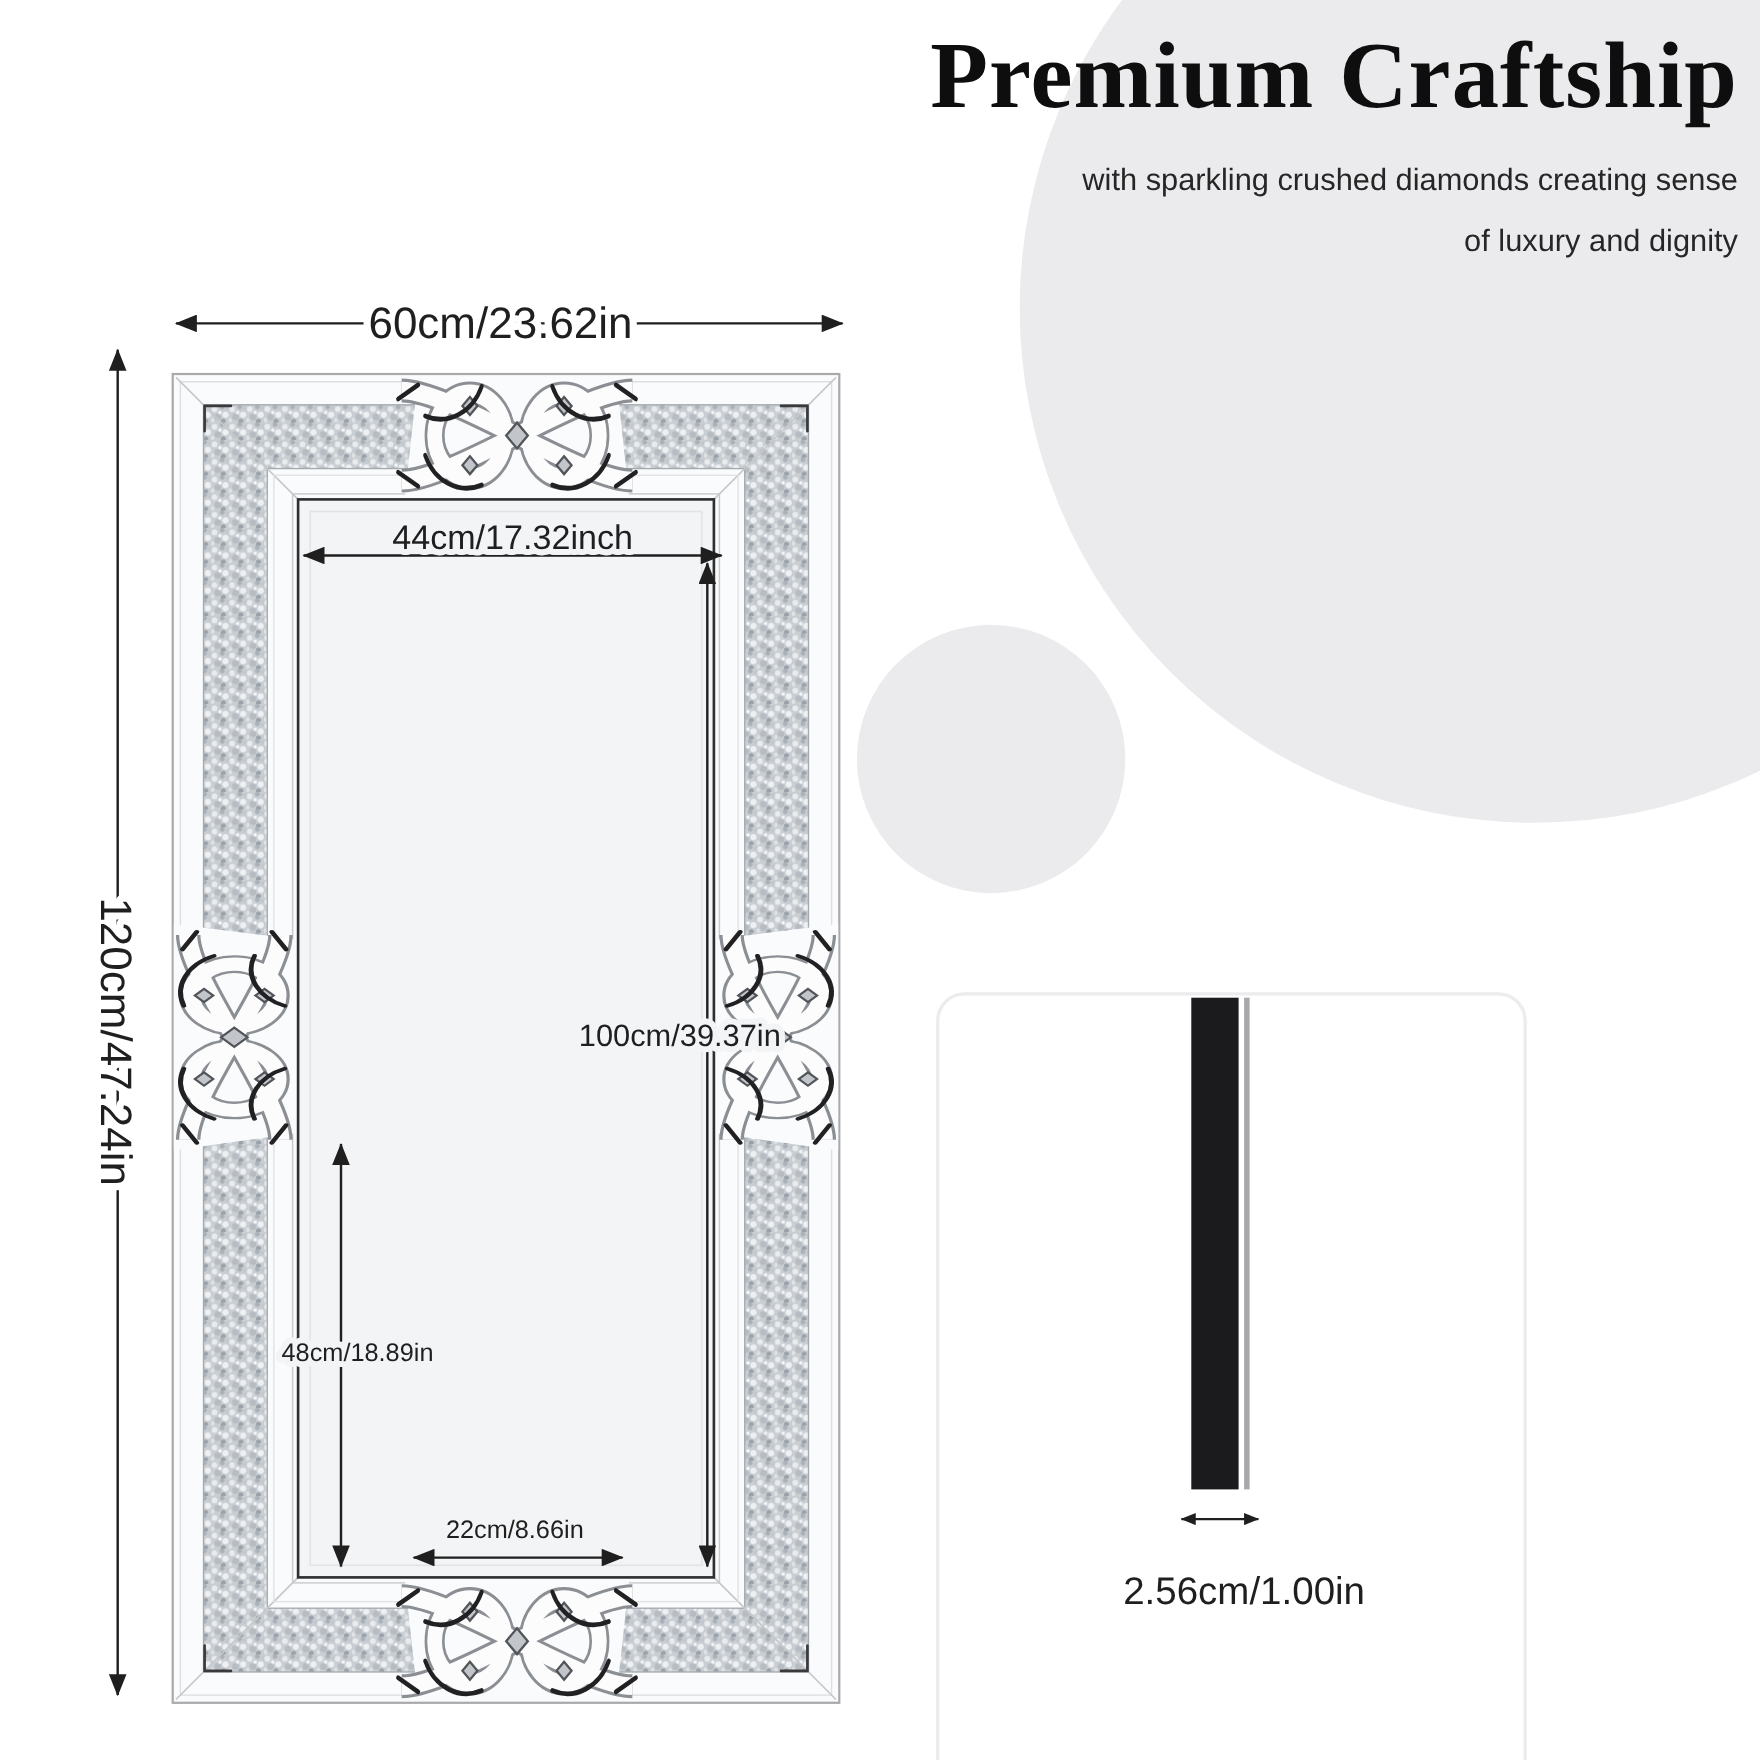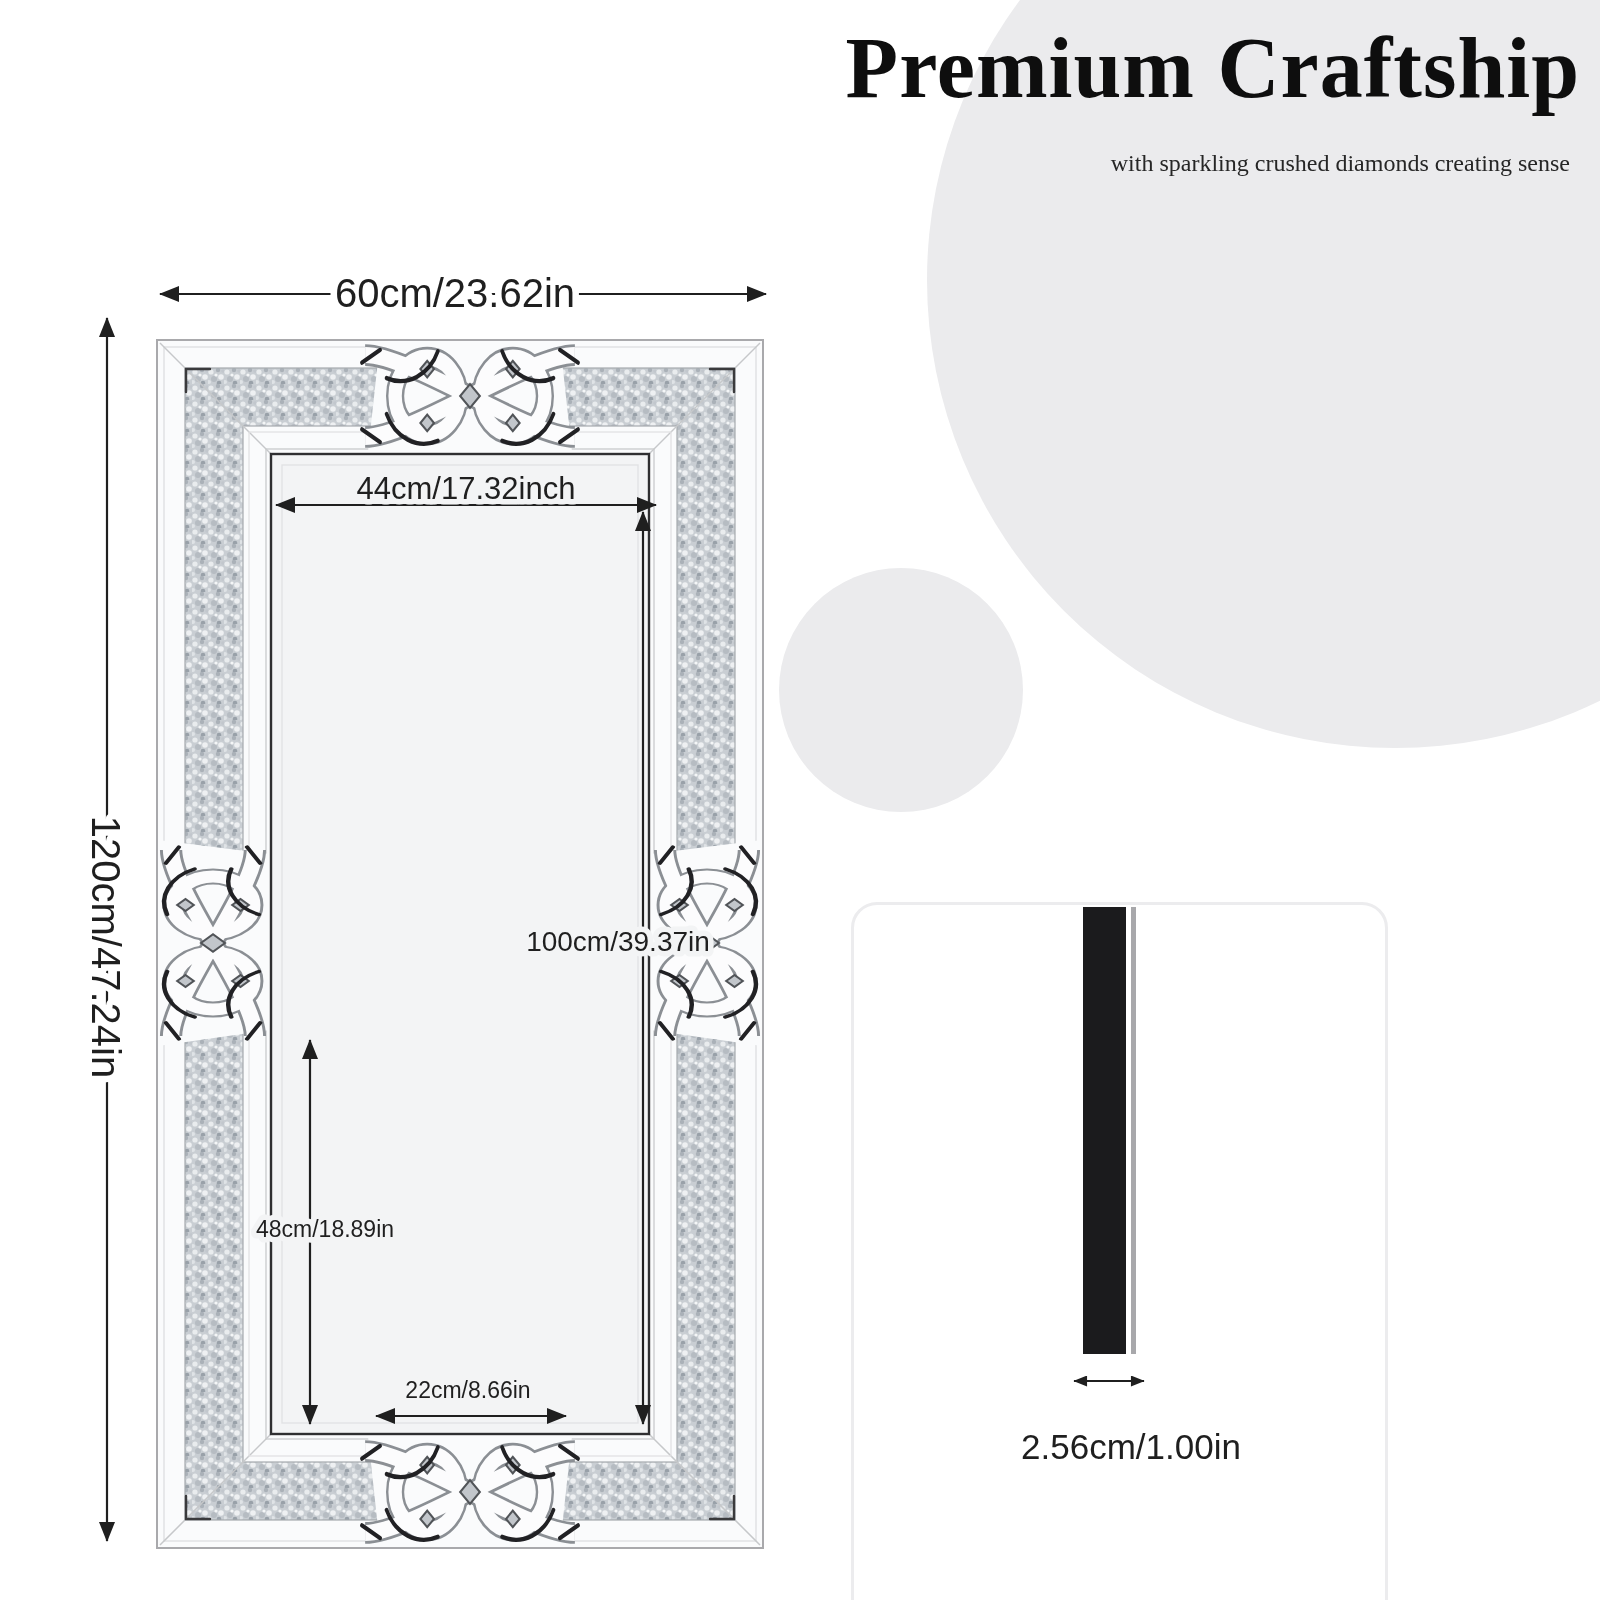--- a/index.html
+++ b/index.html
@@ -12,22 +12,22 @@
   #circle-big{left:927px;top:-188px;width:936px;height:936px;}
   #circle-small{left:779px;top:568px;width:244px;height:244px;}
 
   header{position:absolute;left:0;top:0;width:1580px;text-align:right;}
   h1{
     margin:0;padding-top:25px;font-size:86px;line-height:86px;
     font-family:"Liberation Serif", serif;font-weight:700;color:#0e0e0e;
     letter-spacing:1px;
   }
   .subtitle{
-    margin:25px 10px 0;font-size:24px;line-height:55px;color:#262626;
-    font-family:Liberation Serif, serif;font-weight:400;
+    margin:25px 0 0;font-size:28px;line-height:55px;color:#262626;
+    font-family:Liberation Sans, sans-serif;font-weight:400;
   }
 
   svg.diagram{position:absolute;left:0;top:0;}
 
   .frame-outer{fill:var(--frame_fill);stroke:#a9a9ac;stroke-width:2;}
   .bevel{fill:none;stroke:#dddee0;stroke-width:1.3;}
   .bevel2{fill:none;stroke:#dfe0e2;stroke-width:1.2;}
   .band{fill:url(#crushed);}
   .band-edge{fill:none;stroke:#a6aaae;stroke-width:1.2;}
   .miter{stroke:#c6c8ca;stroke-width:1.5;}
@@ -66,21 +66,21 @@
 </style>
 </head>
 <body>
 
 <div class="bg-circle" id="circle-big"></div>
 <div class="bg-circle" id="circle-small"></div>
 
 <header>
   <h1>Premium Craftship</h1>
   <p class="subtitle"><span>with sparkling crushed diamonds creating sense</span><br>
-  </p>
+  <span>of luxury and dignity</span></p>
 </header>
 
 <svg class="diagram" width="820" height="1600" viewBox="0 0 820 1600">
   <defs>
     <pattern id="crushed" width="16" height="16" patternUnits="userSpaceOnUse">
       <rect width="16" height="16" fill="#c9ced3"></rect>
       <circle cx="3" cy="4" r="2.6" fill="#e9ecee"></circle>
       <circle cx="10" cy="2" r="2.2" fill="#aab1b8"></circle>
       <circle cx="13" cy="9" r="2.8" fill="#eef0f2"></circle>
       <circle cx="6" cy="11" r="3.0" fill="#b6bcc2"></circle>

